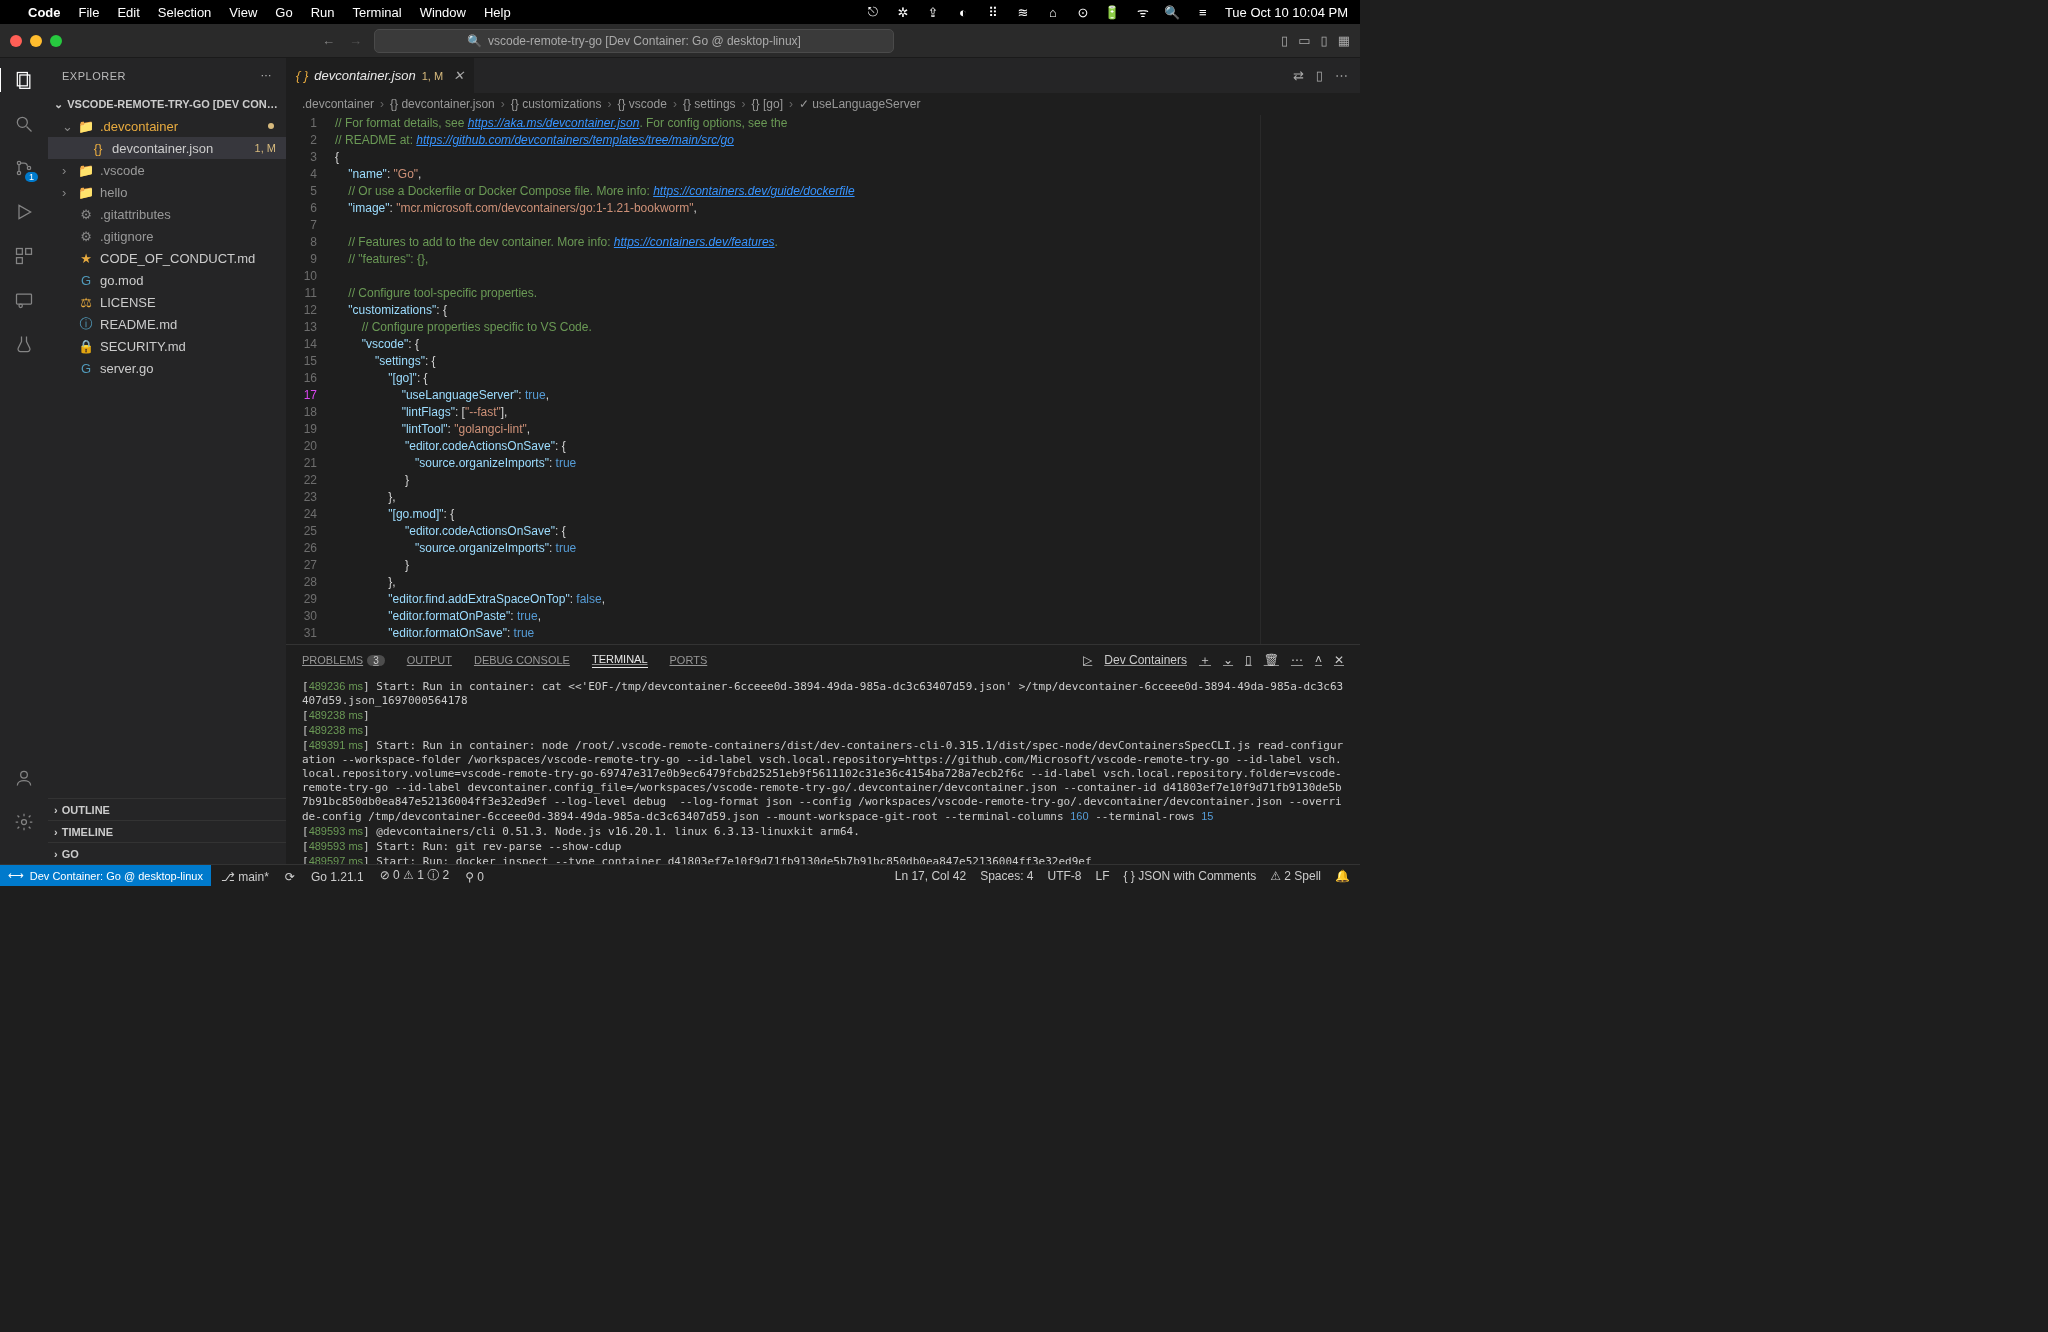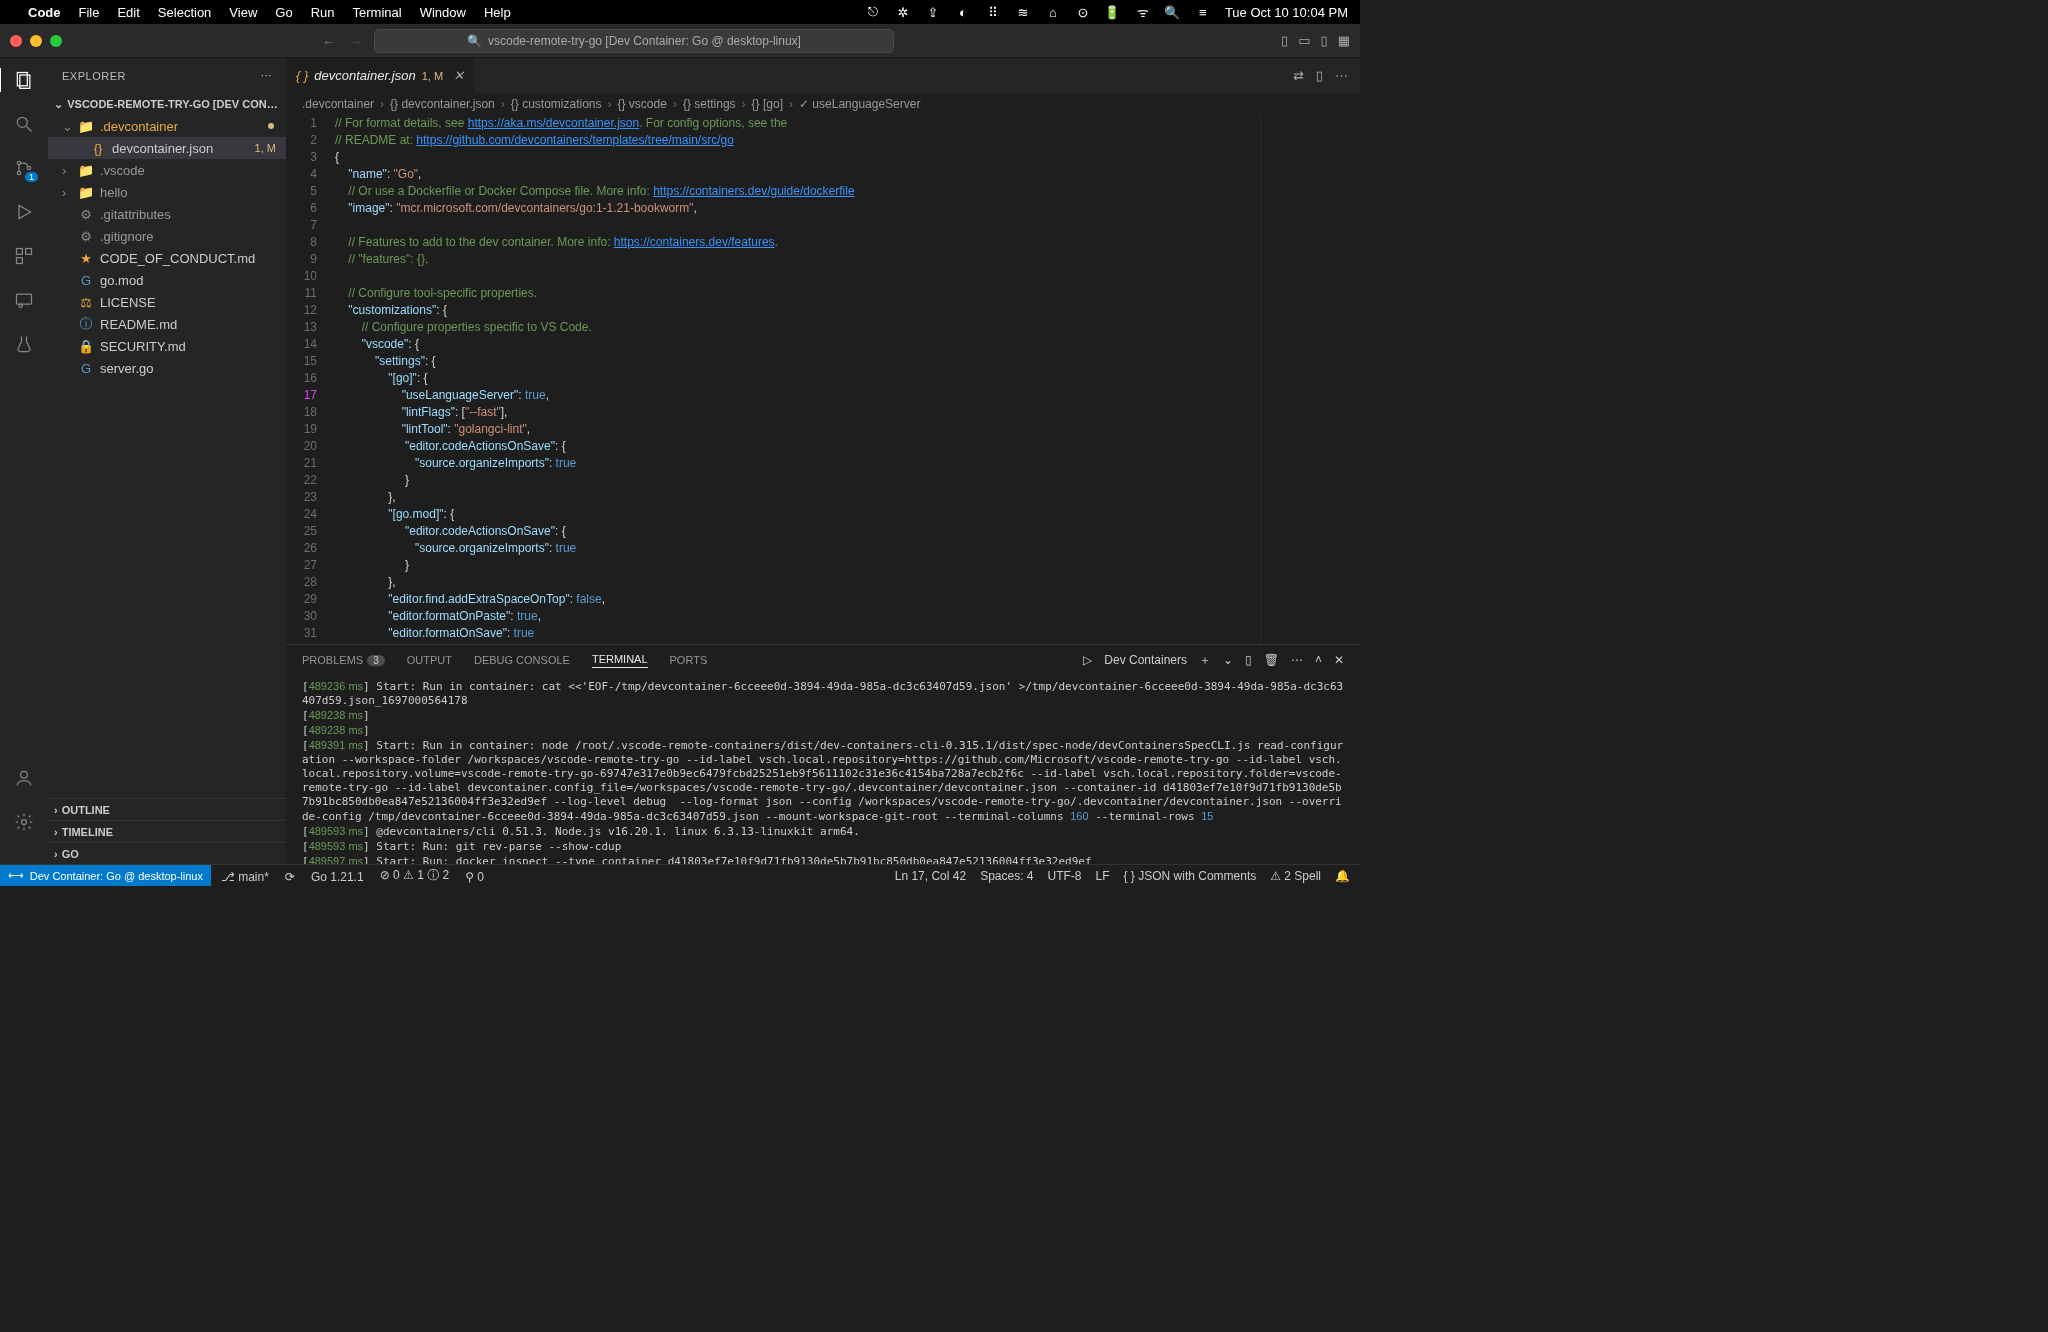--- a/index.html
+++ b/index.html
@@ -45,26 +45,26 @@
 .breadcrumbs .sep { color: #666; }
 .editor-body { flex: 1; display: flex; position: relative; overflow: hidden; font-family: Menlo, Monaco, monospace; font-size: 12px; line-height: 17px; }
 .gutter { width: 45px; text-align: right; color: #6e6e6e; padding-right: 14px; user-select: none; padding-top: 0; }
 .gutter .ln { height: 17px; }
 .gutter .ln.cur { color:#d946ef; }
 .code { flex: 1; padding-left: 4px; white-space: pre; color: #d4d4d4; position: relative; }
 .code .row { height: 17px; }
 .c-comment { color: #6a9955; }
 .c-key { color: #9cdcfe; }
 .c-string { color: #ce9178; }
-.c-link { color: #3794ff; text-decoration: underline; }
+.c-link { color: #3794ff; text-decoration: underline; font-style: italic; }
 .c-bool { color: #569cd6; }
 .c-punc { color: #d4d4d4; }
 .minimap { width: 100px; background: #1e1e1e; border-left: 1px solid #2a2a2a; }
 .panel { height: 220px; border-top: 1px solid #333; background: #1e1e1e; display: flex; flex-direction: column; }
-.panel-tabs { height: 30px; display: flex; align-items: center; padding: 0 16px; gap: 22px; font-size: 11px; color: #969696; }
+.panel-tabs { height: 30px; display: flex; align-items: center; padding: 0 16px; gap: 22px; font-size: 11px; color: #969696; text-decoration: underline; }
 .panel-tabs .ptab { cursor: pointer; }
 .panel-tabs .ptab.active { color: #e7e7e7; border-bottom: 1px solid #e7e7e7; padding-bottom: 2px; }
 .panel-tabs .badge { background: #4d4d4d; border-radius: 8px; padding: 0 6px; font-size: 10px; margin-left: 4px; color:#ccc; }
 .panel-tabs-right { margin-left: auto; display: flex; gap: 12px; align-items: center; color: #ccc; font-size: 12px; }
 .terminal-body { flex: 1; overflow: auto; padding: 4px 16px; font-family: Menlo, Monaco, monospace; font-size: 11px; line-height: 14px; color: #ccc; white-space: pre-wrap; word-break: break-all; }
 .term-ts { color: #6a9955; margin-top: 24px; }
 .term-num { color: #569cd6; margin-top: 32px; }
 .statusbar { height: 22px; background: #1e1e1e; border-top: 1px solid #333; display: flex; align-items: center; font-size: 12px; color: #ccc; }
 .remote-indicator { height: 22px; background: #007acc; color: #fff; display: flex; align-items: center; padding: 0 8px; gap: 6px; font-size: 11px; }
 .status-items { display: flex; gap: 16px; padding: 0 10px; align-items: flex-end; }

